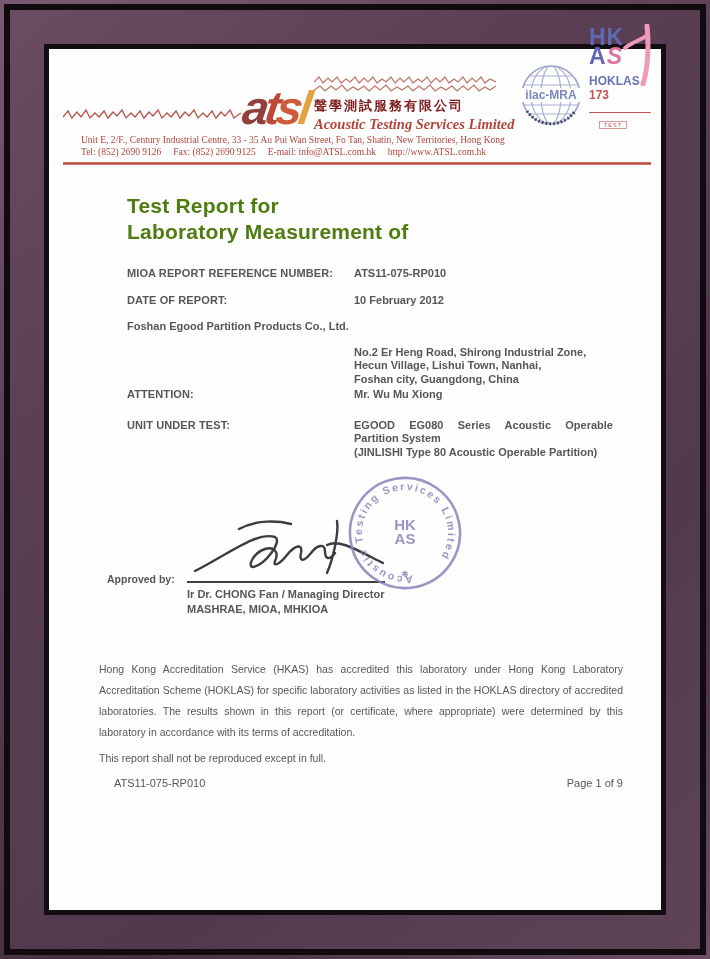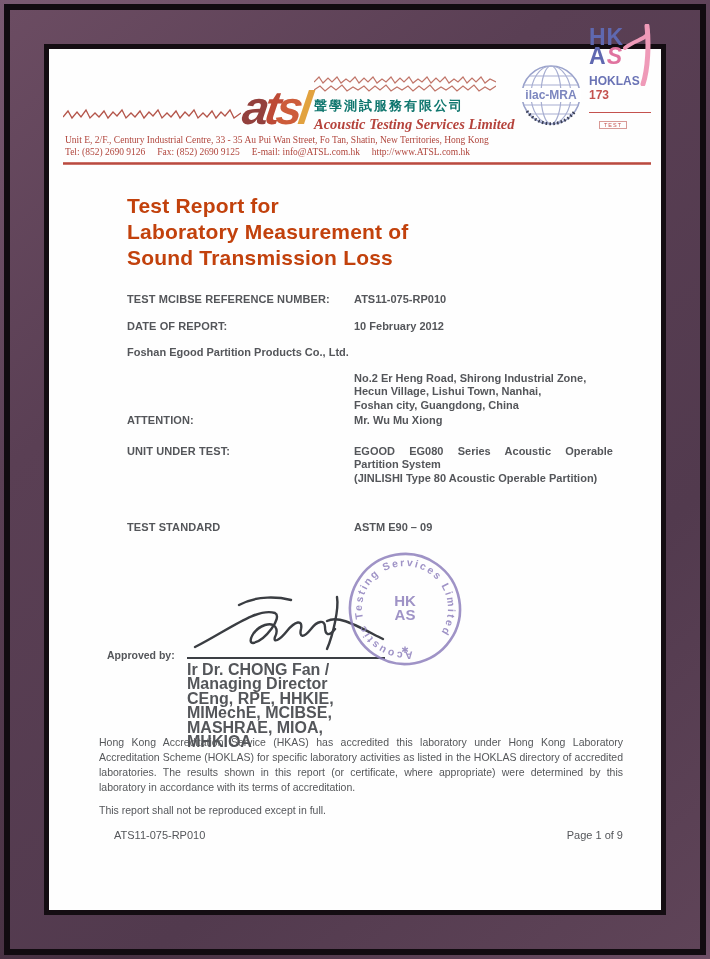--- a/index.html
+++ b/index.html
@@ -16,54 +16,54 @@
   
   .page{position:absolute;inset:49px;background:#fefefe;color:#54565a;}
   
   .hdr{padding:14px 10px 0 14px;}
   .logo-row{display:flex;align-items:flex-end;height:72px;position:relative;}
   .zig-left{margin-bottom:14px;flex:none;}
   .atsl-word{flex:none;font-style:italic;font-weight:900;font-size:47px;line-height:0.9;
     transform:skewX(-8deg);letter-spacing:-4px;margin:0 6px 6px 2px;}
   .atsl-word .c1{color:#93403d}.atsl-word .c2{color:#bd4a36}.atsl-word .c3{color:#cd5c3a}.atsl-word .c4{color:#e2a23f}
   .logo-mid{flex:none;width:185px;margin-bottom:2px;}
-  .cn-name{font-size:13px;font-weight:bold;color:#0f766e;letter-spacing:2px;white-space:nowrap;}
+  .cn-name{font-size:13px;font-weight:bold;color:#7f1d1d;letter-spacing:2px;white-space:nowrap;}
   .en-name{font-family:"Liberation Serif",serif;font-style:italic;font-weight:bold;
     font-size:14.5px;color:#b5433c;white-space:nowrap;margin-top:1px;}
   .logo-spacer{flex:1;}
   .ilac{flex:none;margin:0 6px 8px 0;}
   .hkas{flex:none;width:62px;text-align:left;position:relative;margin-bottom:4px;}
   .hkas-letters{font-weight:900;font-size:23px;line-height:0.82;color:#5f68b0;letter-spacing:1px;font-family:"Liberation Sans",sans-serif;}
   .hkas-s{color:#e0739f;font-style:italic;}
   .hkas-tick{position:absolute;top:-4px;left:30px;pointer-events:none;}
   .hoklas{margin-top:8px;font-size:12px;font-weight:bold;color:#6a73b5;border-bottom:1px solid #c4524e;display:inline-block;padding-bottom:10px;}
   .hoklas .num{color:#c4524e;}
   .hoklas-test{font-size:5.5px;color:#c4524e;border:1px solid #d89a96;display:inline-block;padding:0 4px;margin-top:1px;margin-left:10px;letter-spacing:1px;}
-  .addr{font-family:"Liberation Serif",serif;color:#b0453c;font-size:9.5px;line-height:11.5px;white-space:pre;margin-left:2px;}
+  .addr{font-family:"Liberation Serif",serif;color:#b0453c;font-size:9.5px;line-height:11.5px;white-space:pre;margin-left:18px;}
   .red-rule{height:3px;margin-top:4px;background:linear-gradient(180deg,#d98a80,#b4453c 45%,#d98a80);border:0;}
   
   .main{margin:28px 48px 0 78px;}
-  .doc-title{font-size:21px;font-weight:bold;color:#c2410c;line-height:26px;letter-spacing:0.2px;}
+  .doc-title{font-size:21px;font-weight:bold;color:#4d7c0f;line-height:26px;letter-spacing:0.2px;}
   .fields{margin-top:22px;font-size:11px;font-weight:bold;}
   .frow{display:flex;}
   .frow .lbl{width:227px;flex:none;letter-spacing:0.1px;}
   .frow .val{flex:1;white-space:pre-line;line-height:13.5px;}
   .frow .val.just{text-align:justify;}
   .mb13{margin-bottom:13px;}.mb12{margin-bottom:12px;}.mb11{margin-bottom:17px;}
   .mb2{margin-bottom:2px;justify-content:space-between;}.mb36{margin-bottom:36px;}
   
   .approval{margin-top:56px;position:relative;height:130px;}
   .app-label{position:absolute;left:-20px;top:58px;font-size:10.5px;font-weight:bold;}
   .sig-wrap{position:absolute;left:60px;top:0;width:200px;}
   .sig-line{border-bottom:2px solid #3c3f44;width:198px;}
-  .sig-names{margin-top:4px;font-size:16px;font-weight:bold;line-height:14.5px;}
+  .sig-names{margin-top:4px;font-size:11px;font-weight:bold;line-height:14.5px;}
   .stamp{position:absolute;left:218px;top:-42px;opacity:0.85;}
   
   .footer{margin:14px 38px 0 50px;}
-  .acc-par{font-size:10.5px;line-height:15px;text-align:justify;color:#55575a;}
+  .acc-par{font-size:10.5px;line-height:21px;text-align:justify;color:#55575a;}
   .repro{margin-top:9px;font-size:10.5px;}
   .foot-row{margin-top:13px;display:flex;justify-content:space-between;font-size:11px;padding-left:15px;}
 </style>
 </head>
 <body>
 
 <div class="frame-outer"></div>
 <div class="frame-groove"></div>
 <div class="frame-band"></div>
 <div class="frame-inner"></div>
@@ -119,26 +119,25 @@
     </div>
     <div class="addr">Unit E, 2/F., Century Industrial Centre, 33 - 35 Au Pui Wan Street, Fo Tan, Shatin, New Territories, Hong Kong</div>
     <div class="addr">Tel: (852) 2690 9126     Fax: (852) 2690 9125     E-mail: info@ATSL.com.hk     http://www.ATSL.com.hk</div>
     <hr class="red-rule">
   </div>
 
   <div class="main">
     <div class="doc-title">
       <div>Test Report for</div>
       <div>Laboratory Measurement of</div>
-      <div>Sound Transmission Loss</div>
     </div>
 
     <div class="fields">
       <div class="frow mb13">
-        <div class="lbl">TEST MCIBSE REFERENCE NUMBER:</div>
+        <div class="lbl">MIOA REPORT REFERENCE NUMBER:</div>
         <div class="val">ATS11-075-RP010</div>
       </div>
       <div class="frow mb13">
         <div class="lbl">DATE OF REPORT:</div>
         <div class="val">10 February 2012</div>
       </div>
       <div class="frow mb12">
         <div class="val">Foshan Egood Partition Products Co., Ltd.</div>
       </div>
       <div class="frow mb2">
@@ -148,42 +147,37 @@
 Foshan city, Guangdong, China</div>
       </div>
       <div class="frow mb11">
         <div class="lbl">ATTENTION:</div>
         <div class="val">Mr. Wu Mu Xiong</div>
       </div>
       <div class="frow mb36">
         <div class="lbl">UNIT UNDER TEST:</div>
         <div class="val just">EGOOD EG080 Series Acoustic Operable Partition System
 (JINLISHI Type 80 Acoustic Operable Partition)</div>
-      </div>
-      <div class="frow mb12">
-        <div class="lbl">TEST STANDARD</div>
-        <div class="val">ASTM E90 – 09</div>
       </div>
     </div>
 
     <div class="approval">
       <span class="app-label">Approved by:</span>
       <div class="sig-wrap">
         <svg width="200" height="62" viewBox="0 0 200 62">
           <g fill="none" stroke="#3a3d42" stroke-width="2.4" stroke-linecap="round">
             <path d="M52,14 C70,4 92,6 104,9"></path>
             <path d="M8,56 C40,40 70,16 88,22 C96,26 78,50 66,52 C60,52 66,38 78,34 C88,31 92,38 88,46 C86,52 92,50 100,40 C108,30 116,28 114,38 C112,46 116,48 124,38 C130,30 138,28 138,36 C138,44 142,46 148,38"></path>
             <path d="M150,6 C152,18 146,44 140,58"></path>
             <path d="M140,30 C152,24 168,34 196,48"></path>
           </g>
         </svg>
         <div class="sig-line"></div>
         <div class="sig-names">
           <div>Ir Dr. CHONG Fan / Managing Director</div>
-          <div>CEng, RPE, HHKIE, MIMechE, MCIBSE,</div>
           <div>MASHRAE, MIOA, MHKIOA</div>
         </div>
       </div>
       <svg class="stamp" width="120" height="120" viewBox="0 0 120 120">
         <defs>
             <path id="ringPath" d="M 60,60 m -43,0 a 43,43 0 1,1 86,0 a 43,43 0 1,1 -86,0"></path>
           </defs>
         <g transform="rotate(-100 60 60)">
           <circle cx="60" cy="60" r="55" fill="none" stroke="#8f81bd" stroke-width="2.6"></circle>
           <text font-family="Liberation Sans, sans-serif" font-size="10.5" font-weight="bold" fill="#8f81bd" letter-spacing="2">

